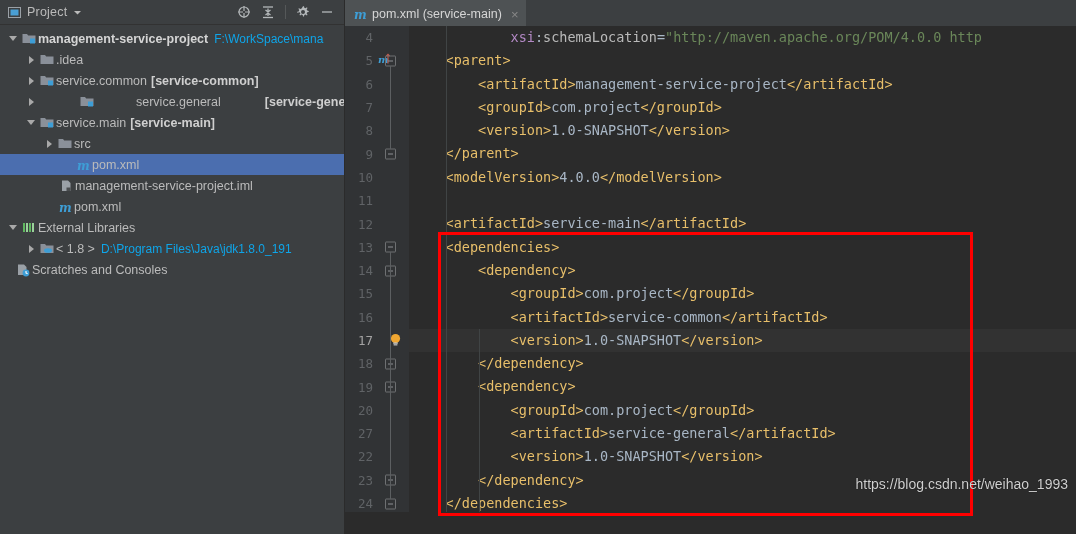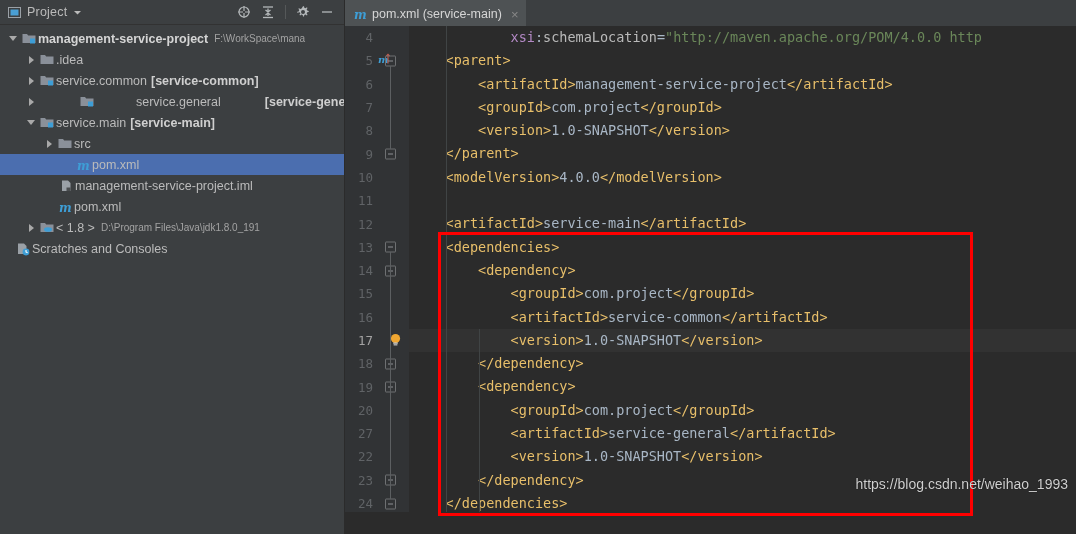--- a/index.html
+++ b/index.html
@@ -43,21 +43,21 @@
     padding-right: 6px;
   }
   .row.selected { background: #4b6eaf; }
   .arrow { width: 14px; flex: none; display:flex; align-items:center; justify-content:center; }
   .tw { width:0;height:0; }
   .tw.closed { border-left: 5px solid #a9a9a9; border-top: 4px solid transparent; border-bottom: 4px solid transparent; }
   .tw.open { border-top: 5px solid #a9a9a9; border-left: 4px solid transparent; border-right: 4px solid transparent; }
   .ticon { width: 18px; flex:none; display:flex; align-items:center; justify-content:center; }
   .lbl { }
   .lbl b { font-weight: bold; color: #d5d5d5; }
-  .path { color: #a3a3a3; margin-left: 6px; font-size: 10px; text-align: center; }
+  .path { color: #0ea5e9; margin-left: 6px; font-size: 12px; text-align: center; }
   .modname { font-weight: bold; color: #cfcfcf; }
 
   
   #editor-area { flex: 1; display: flex; flex-direction: column; background: #2b2b2b; min-width: 0; position: relative; }
   #tabbar {
     height: 26px; background: #3c3f41; display: flex; align-items: flex-end; flex: none;
   }
   #tab {
     height: 26px; background: #4e5254; display: flex; align-items: center;
     padding: 0 8px 0 9px; gap: 6px; font-size: 12.5px; color: #d6d6d6;
@@ -262,20 +262,34 @@
           <span class="lbl">management-service-project.iml</span>
         </div>
         <div class="row" style="padding-left: 42px;">
           <span class="arrow"></span>
           <span class="ticon">
             <svg width="15" height="14" viewBox="0 0 15 14">
               <text x="1" y="11.5" font-family="DejaVu Serif, serif" font-size="12" font-style="italic" font-weight="bold" fill="#3e9ed6">m</text>
             </svg>
           </span>
           <span class="lbl">pom.xml</span>
+        </div>
+        <div class="row" style="padding-left: 6px;">
+          <span class="arrow">
+            <span class="tw open"></span>
+          </span>
+          <span class="ticon">
+            <svg width="15" height="13" viewBox="0 0 15 13">
+              <rect x="1" y="2" width="2" height="9" fill="#5fb85f"></rect>
+              <rect x="4" y="2" width="2" height="9" fill="#9ad29a"></rect>
+              <rect x="7" y="2" width="2" height="9" fill="#5fb85f"></rect>
+              <rect x="10" y="2" width="2" height="9" fill="#9ad29a"></rect>
+            </svg>
+          </span>
+          <span class="lbl">External Libraries</span>
         </div>
         <div class="row" style="padding-left: 24px;">
           <span class="arrow">
             <span class="tw closed"></span>
           </span>
           <span class="ticon">
             <svg width="15" height="13" viewBox="0 0 15 13">
               <path d="M0.5 2 L5 2 L6.2 3.4 L13.5 3.4 L13.5 11 L0.5 11 Z" fill="#8a9099"></path>
               <ellipse cx="8" cy="8.5" rx="4" ry="2.3" fill="#3e9ed6"></ellipse>
             </svg>

